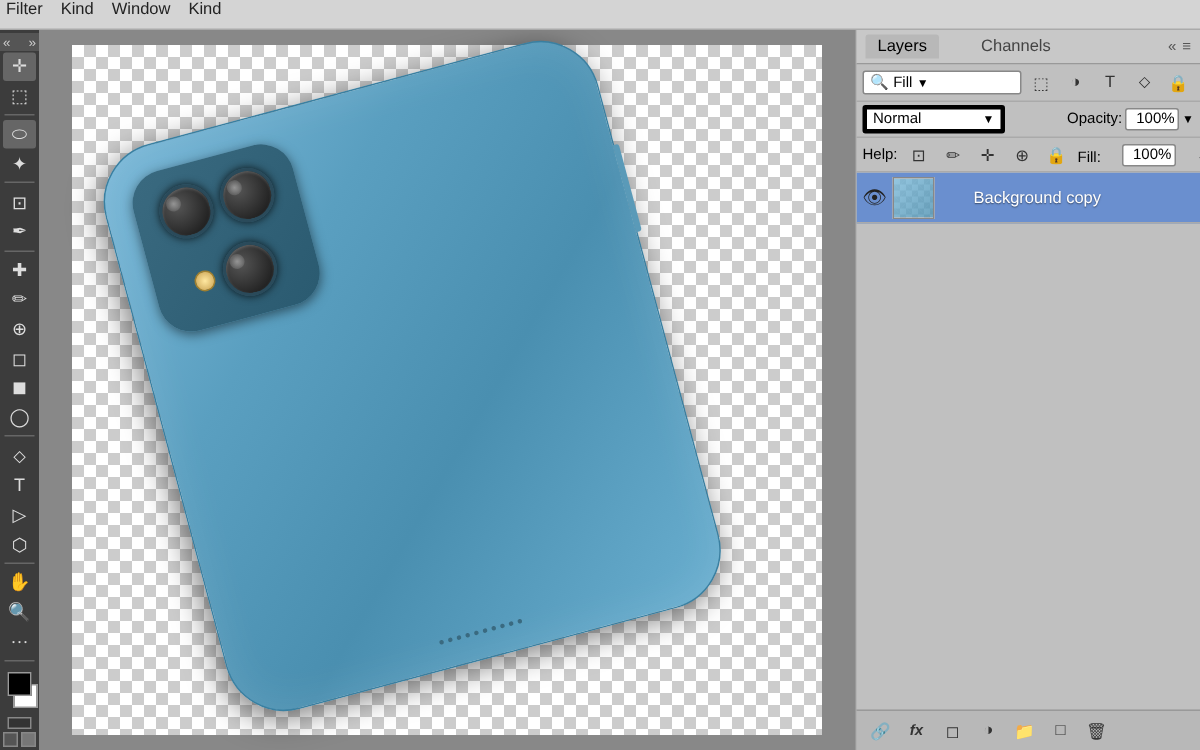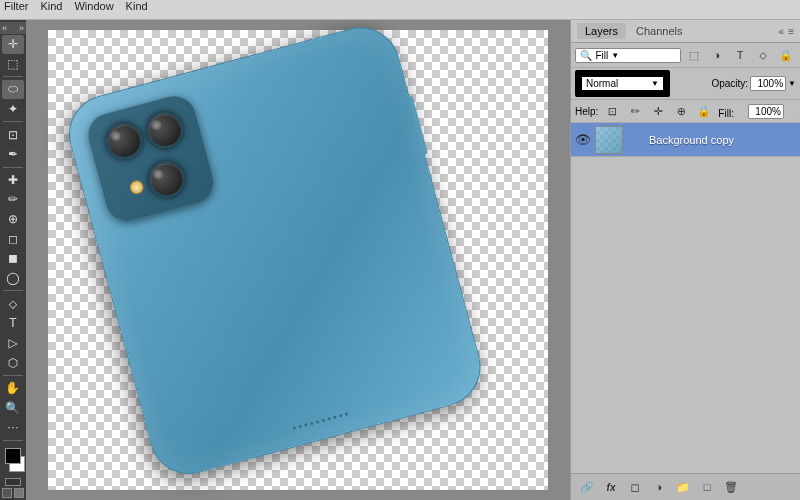--- a/index.html
+++ b/index.html
@@ -265,21 +265,21 @@
       background: #c8c8c8;
       display: flex;
       align-items: center;
       justify-content: space-between;
       padding: 3px 6px;
       border-bottom: 1px solid #999;
     }
 
     .panel-tabs {
       display: flex;
-      gap: 2px;
+      gap: 20px;
     }
 
     .panel-tab {
       padding: 2px 8px;
       font-size: 11px;
       cursor: pointer;
       border-radius: 2px 2px 0 0;
     }
     .panel-tab.active {
       background: #b8b8b8;
@@ -337,21 +337,21 @@
       gap: 4px;
       padding: 2px 4px;
       background: #c0c0c0;
       border-bottom: 1px solid #aaa;
     }
 
     .blend-select {
       display: flex;
       align-items: center;
       background: white;
-      border: 7px solid #000000;
+      border: 3px solid #000000;
       border-radius: 2px;
       padding: 1px 4px;
       font-size: 10px;
       gap: 2px;
       width: 95px;
     }
 
     .opacity-row {
       display: flex;
       align-items: center;

